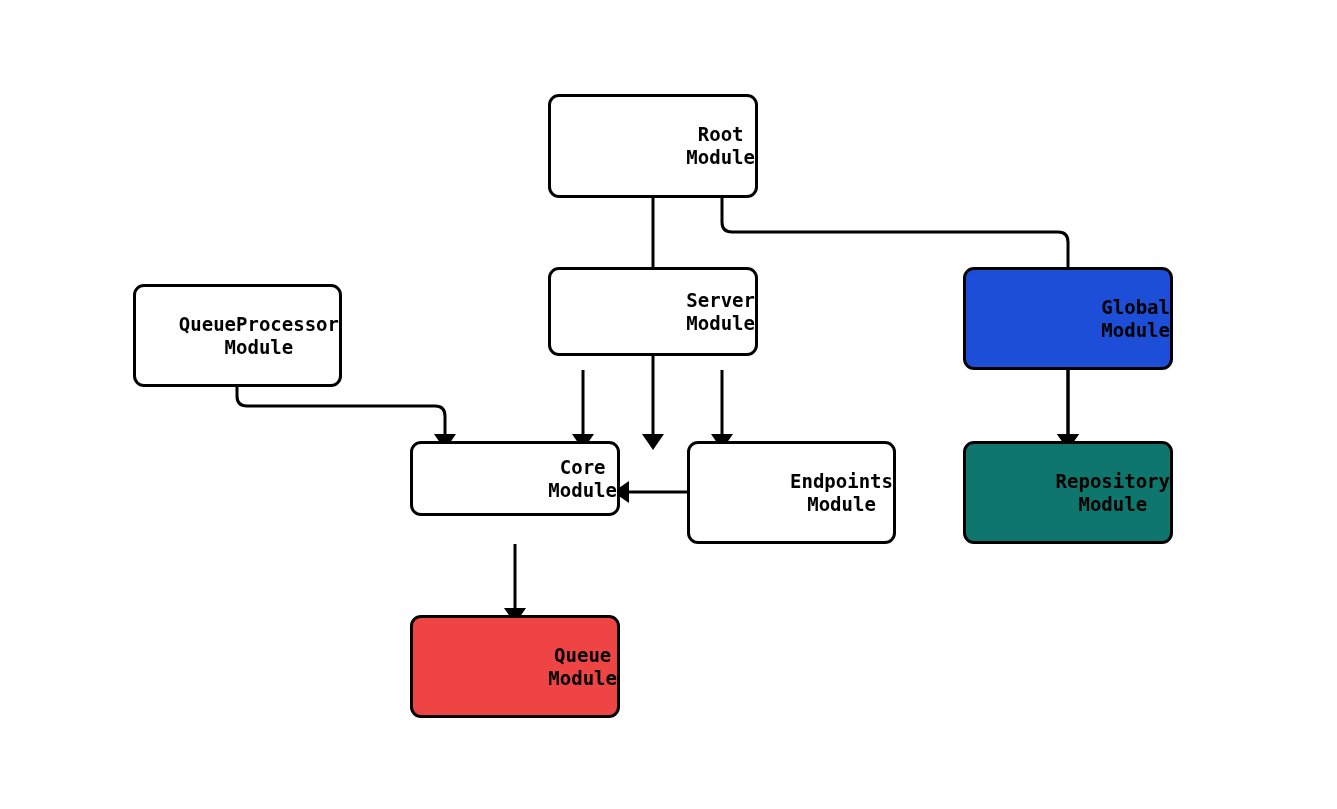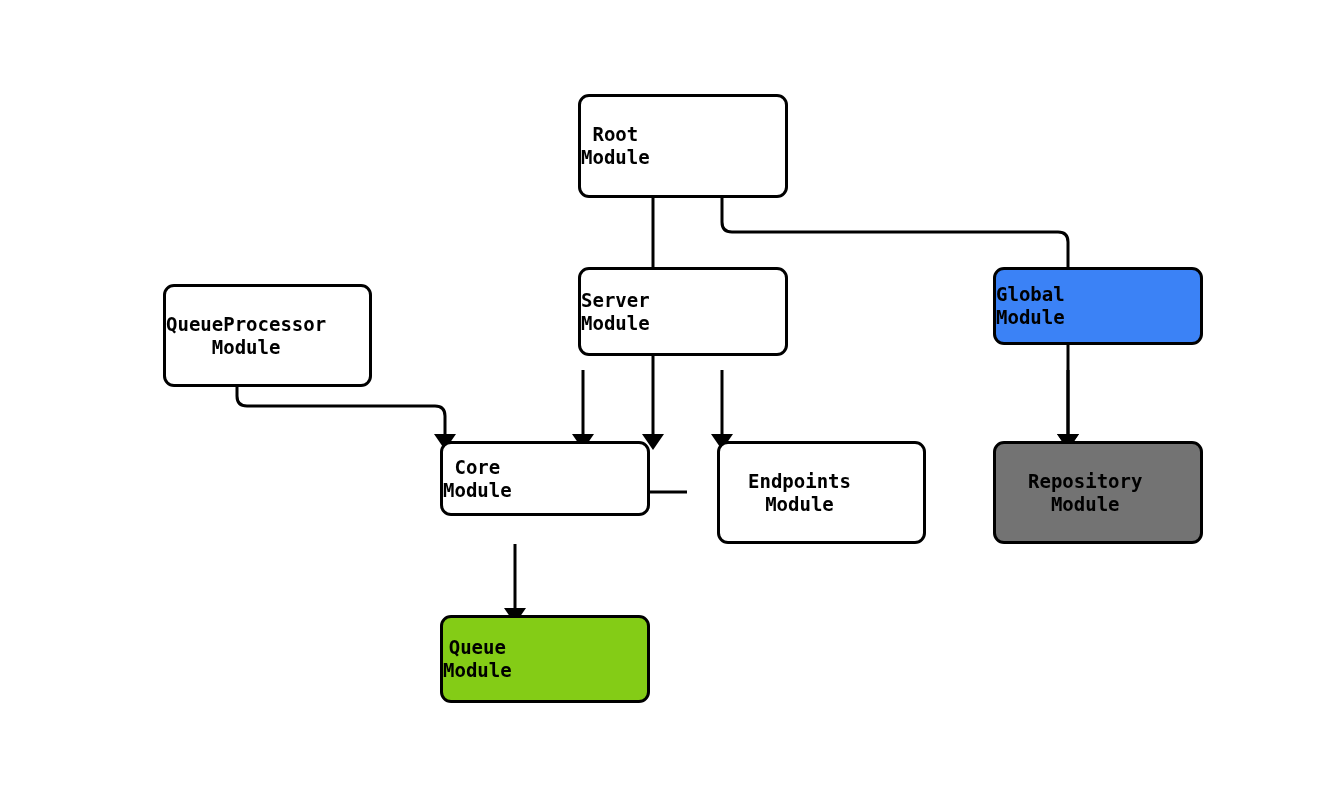--- a/index.html
+++ b/index.html
@@ -24,23 +24,22 @@
     pointer-events: none;
   }
   .node {
     position: absolute;
     box-sizing: border-box;
     border: 3px solid #000000;
     border-radius: 11px;
     background: #ffffff;
     display: flex;
     align-items: center;
-    justify-content: flex-start;
+    justify-content: flex-end;
     z-index: 2;
-    margin-left: 30px;
   }
   .node-label {
     font-family: "DejaVu Sans Mono", "Liberation Mono", monospace;
     font-size: 19px;
     line-height: 23px;
     font-weight: 700;
     color: #000000;
     text-align: center;
     white-space: pre;
     letter-spacing: 0px;
@@ -88,34 +87,34 @@
 Module</span>
   </div>
   <div class="node" style="left: 133px; top: 284px; width: 209px; height: 103px; border-color: rgb(0, 0, 0); background: rgb(255, 255, 255);">
     <span class="node-label">QueueProcessor
 Module</span>
   </div>
   <div class="node" style="left: 548px; top: 267px; width: 210px; height: 89px; border-color: rgb(0, 0, 0); background: rgb(255, 255, 255);">
     <span class="node-label">Server
 Module</span>
   </div>
-  <div class="node" style="left: 963px; top: 267px; width: 210px; height: 78px; border-color: rgb(0, 0, 0); background: #3b82f6;">
+  <div class="node" style="left: 963px; top: 267px; width: 210px; height: 103px; border-color: rgb(0, 0, 0); background: #1d4ed8;">
     <span class="node-label">Global
 Module</span>
   </div>
   <div class="node" style="left: 410px; top: 441px; width: 210px; height: 75px; border-color: rgb(0, 0, 0); background: rgb(255, 255, 255);">
     <span class="node-label">Core
 Module</span>
   </div>
   <div class="node" style="left: 687px; top: 441px; width: 209px; height: 103px; border-color: rgb(0, 0, 0); background: rgb(255, 255, 255); padding-left: 28px;">
     <span class="node-label">Endpoints
 Module</span>
   </div>
-  <div class="node" style="left: 963px; top: 441px; width: 210px; height: 103px; border-color: rgb(0, 0, 0); background: #737373; padding-left: 32px;">
+  <div class="node" style="left: 963px; top: 441px; width: 210px; height: 103px; border-color: rgb(0, 0, 0); background: #0f766e; padding-left: 32px;">
     <span class="node-label">Repository
 Module</span>
   </div>
-  <div class="node" style="left: 410px; top: 615px; width: 210px; height: 88px; border-color: rgb(0, 0, 0); background: #84cc16;">
+  <div class="node" style="left: 410px; top: 615px; width: 210px; height: 103px; border-color: rgb(0, 0, 0); background: #ef4444;">
     <span class="node-label">Queue
 Module</span>
   </div>
 
 </div>
 
 </body></html>

